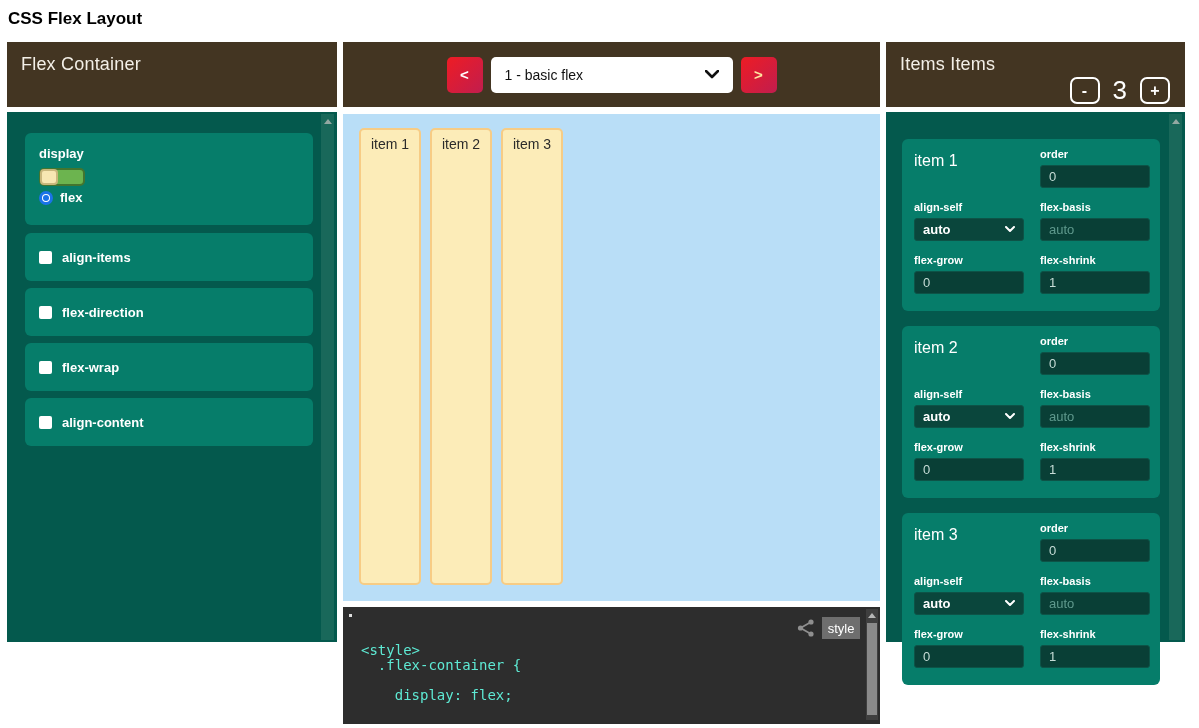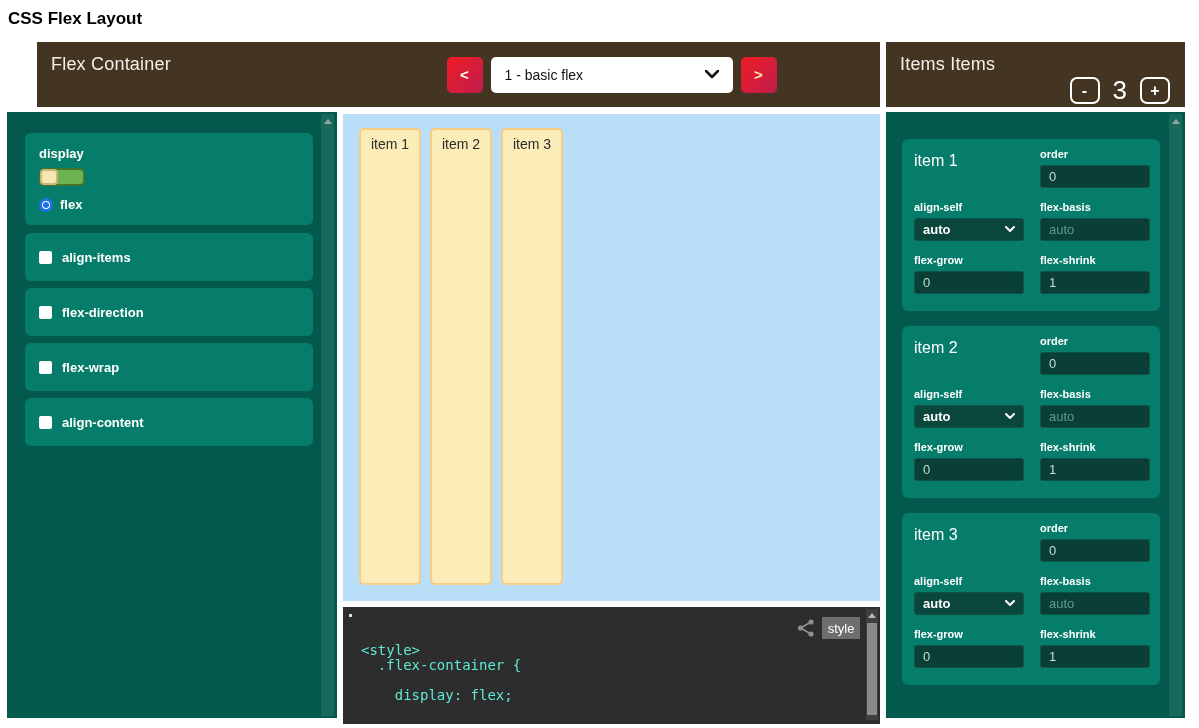--- a/index.html
+++ b/index.html
@@ -5,45 +5,45 @@
   * { margin:0; padding:0; }
   body { background:#fff; }
   .page { position:relative; width:1199px; height:728px; background:#ffffff;
           font-family:"Liberation Sans", sans-serif; overflow:hidden; }
 
   
   .page-title { position:absolute; left:8px; top:9px; font-size:17px; font-weight:bold; color:#000; }
 
   
   .hdr { position:absolute; top:42px; height:65px; background:#433522; color:#f3efe7; box-sizing:border-box; }
-  .hdr-left  { left:7px;   width:330px;margin-left:30px; }
+  .hdr-left  { left:7px;   width:330px; }
   .hdr-mid   { left:343px; width:537px; display:flex; align-items:center; justify-content:center; gap:8px; }
   .hdr-right { left:886px; width:299px; }
   .hdr-title { position:absolute; left:14px; top:12px; font-size:18px; letter-spacing:.2px; }
 
   
-  .pbody { position:absolute; top:112px; height:606px; background:#04594d; box-sizing:border-box; }
+  .pbody { position:absolute; top:112px; height:530px; background:#04594d; box-sizing:border-box; }
   .pbody-left  { left:7px;   width:330px; padding:21px 0 0 18px; }
   .pbody-right { left:886px; width:299px; padding:27px 0 0 16px; }
 
   
   .scrolltrack { position:absolute; top:2px; bottom:2px; right:3px; width:13px; background:#19685a; }
   .scrolltrack .up-arrow { width:0; height:0; margin:5px auto 0;
       border-left:4px solid transparent; border-right:4px solid transparent;
       border-bottom:5px solid #93a8a2; }
 
   
   .card { width:288px; background:#067d6a; border-radius:6px; box-sizing:border-box; }
   .display-card { height:92px; margin-bottom:8px; padding:13px 14px; }
   .prop-label { font-size:13px; font-weight:bold; color:#fff; }
   .toggle { margin-top:7px; width:42px; height:14px; background:#6cb44f;
             border:2px solid #43752f; border-radius:5px; position:relative; cursor:pointer; }
   .toggle .knob { position:absolute; left:-1px; top:-1px; width:14px; height:12px;
             background:#f7e7b2; border:2px solid #c9b77c; border-radius:4px; }
-  .radio-row { margin-top:11px; display:flex; align-items:center; gap:7px; }
+  .radio-row { margin-top:4px; display:flex; align-items:center; gap:7px; }
   .radio { width:8px; height:8px; border-radius:50%; background:#fff;
            border:3px solid #1a73e8; position:relative; cursor:pointer; }
   .radio::after { content:""; position:absolute; inset:1px; border-radius:50%; background:#1a73e8; }
   .radio-label { font-size:13px; font-weight:bold; color:#fff; }
 
   .prop-card { height:48px; margin-bottom:7px; display:flex; align-items:center; gap:10px; padding:0 14px; }
   .cb { width:13px; height:13px; background:#fff; border-radius:2px; flex:0 0 auto; cursor:pointer; }
   .prop-card .prop-label { font-size:13px; }
 
   

